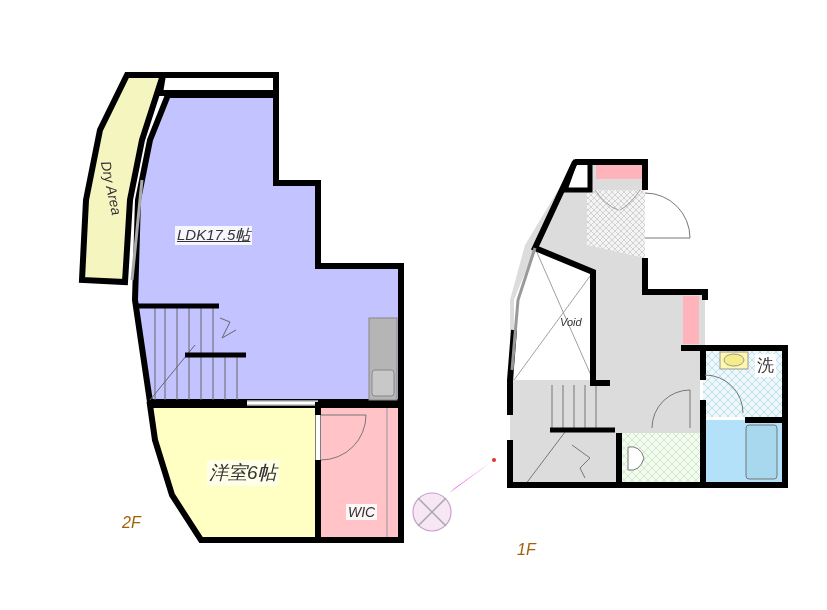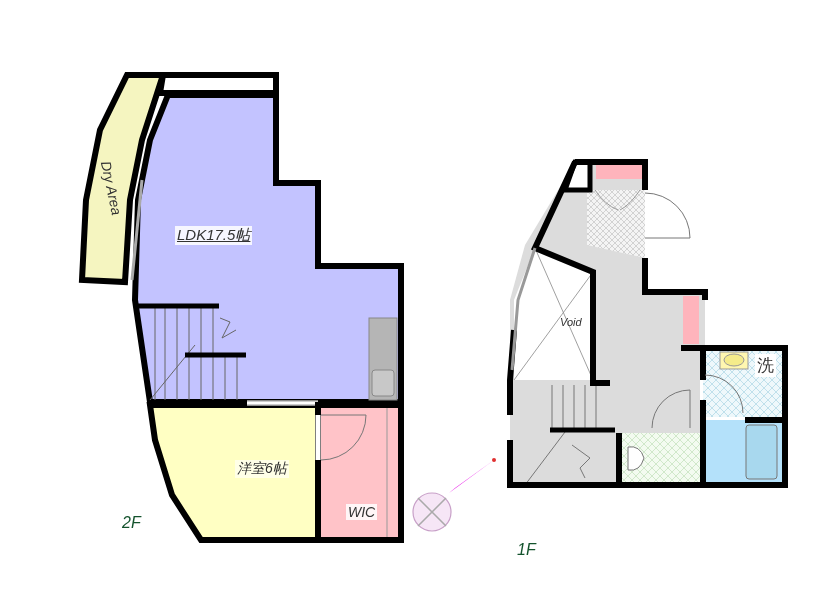--- a/index.html
+++ b/index.html
@@ -1,21 +1,21 @@
 <!DOCTYPE html>
 <html><head>
 <meta charset="utf-8">
 <style>
   html,body{margin:0;padding:0;background:#ffffff;}
   body{width:827px;height:610px;position:relative;overflow:hidden;font-family:"Liberation Sans",sans-serif;}
   svg{position:absolute;left:0;top:0;}
   .lbl{position:absolute;font-family:"Liberation Sans",sans-serif;font-style:italic;color:#333;background:rgba(255,255,255,0.85);padding:0 2px;white-space:nowrap;}
-  .floor{position:absolute;font-style:italic;color:#14532d;font-size:16px;}
+  .floor{position:absolute;font-style:italic;color:#a16207;font-size:16px;}
   .ldk{left:175px;top:226px;font-size:15px;text-decoration:underline;}
-  .youshitsu{left:207px;top:460px;font-size:14px;background:rgba(255,255,255,0.6);margin-left:28px;}
+  .youshitsu{left:207px;top:460px;font-size:19px;background:rgba(255,255,255,0.6);}
   .wic{left:346px;top:468px;font-size:14px;margin-top:36px;}
   .dry{left:82px;top:180px;font-size:14px;transform:rotate(78deg);transform-origin:center;background:transparent;}
   .void{left:530px;top:316px;font-size:11px;background:transparent;margin-left:28px;}
   .sen{left:755px;top:354px;font-size:17px;font-style:normal;background:#fff;}
   .f2{left:122px;top:514px;}
   .f1{left:517px;top:541px;}
 </style>
 </head>
 <body>
 

